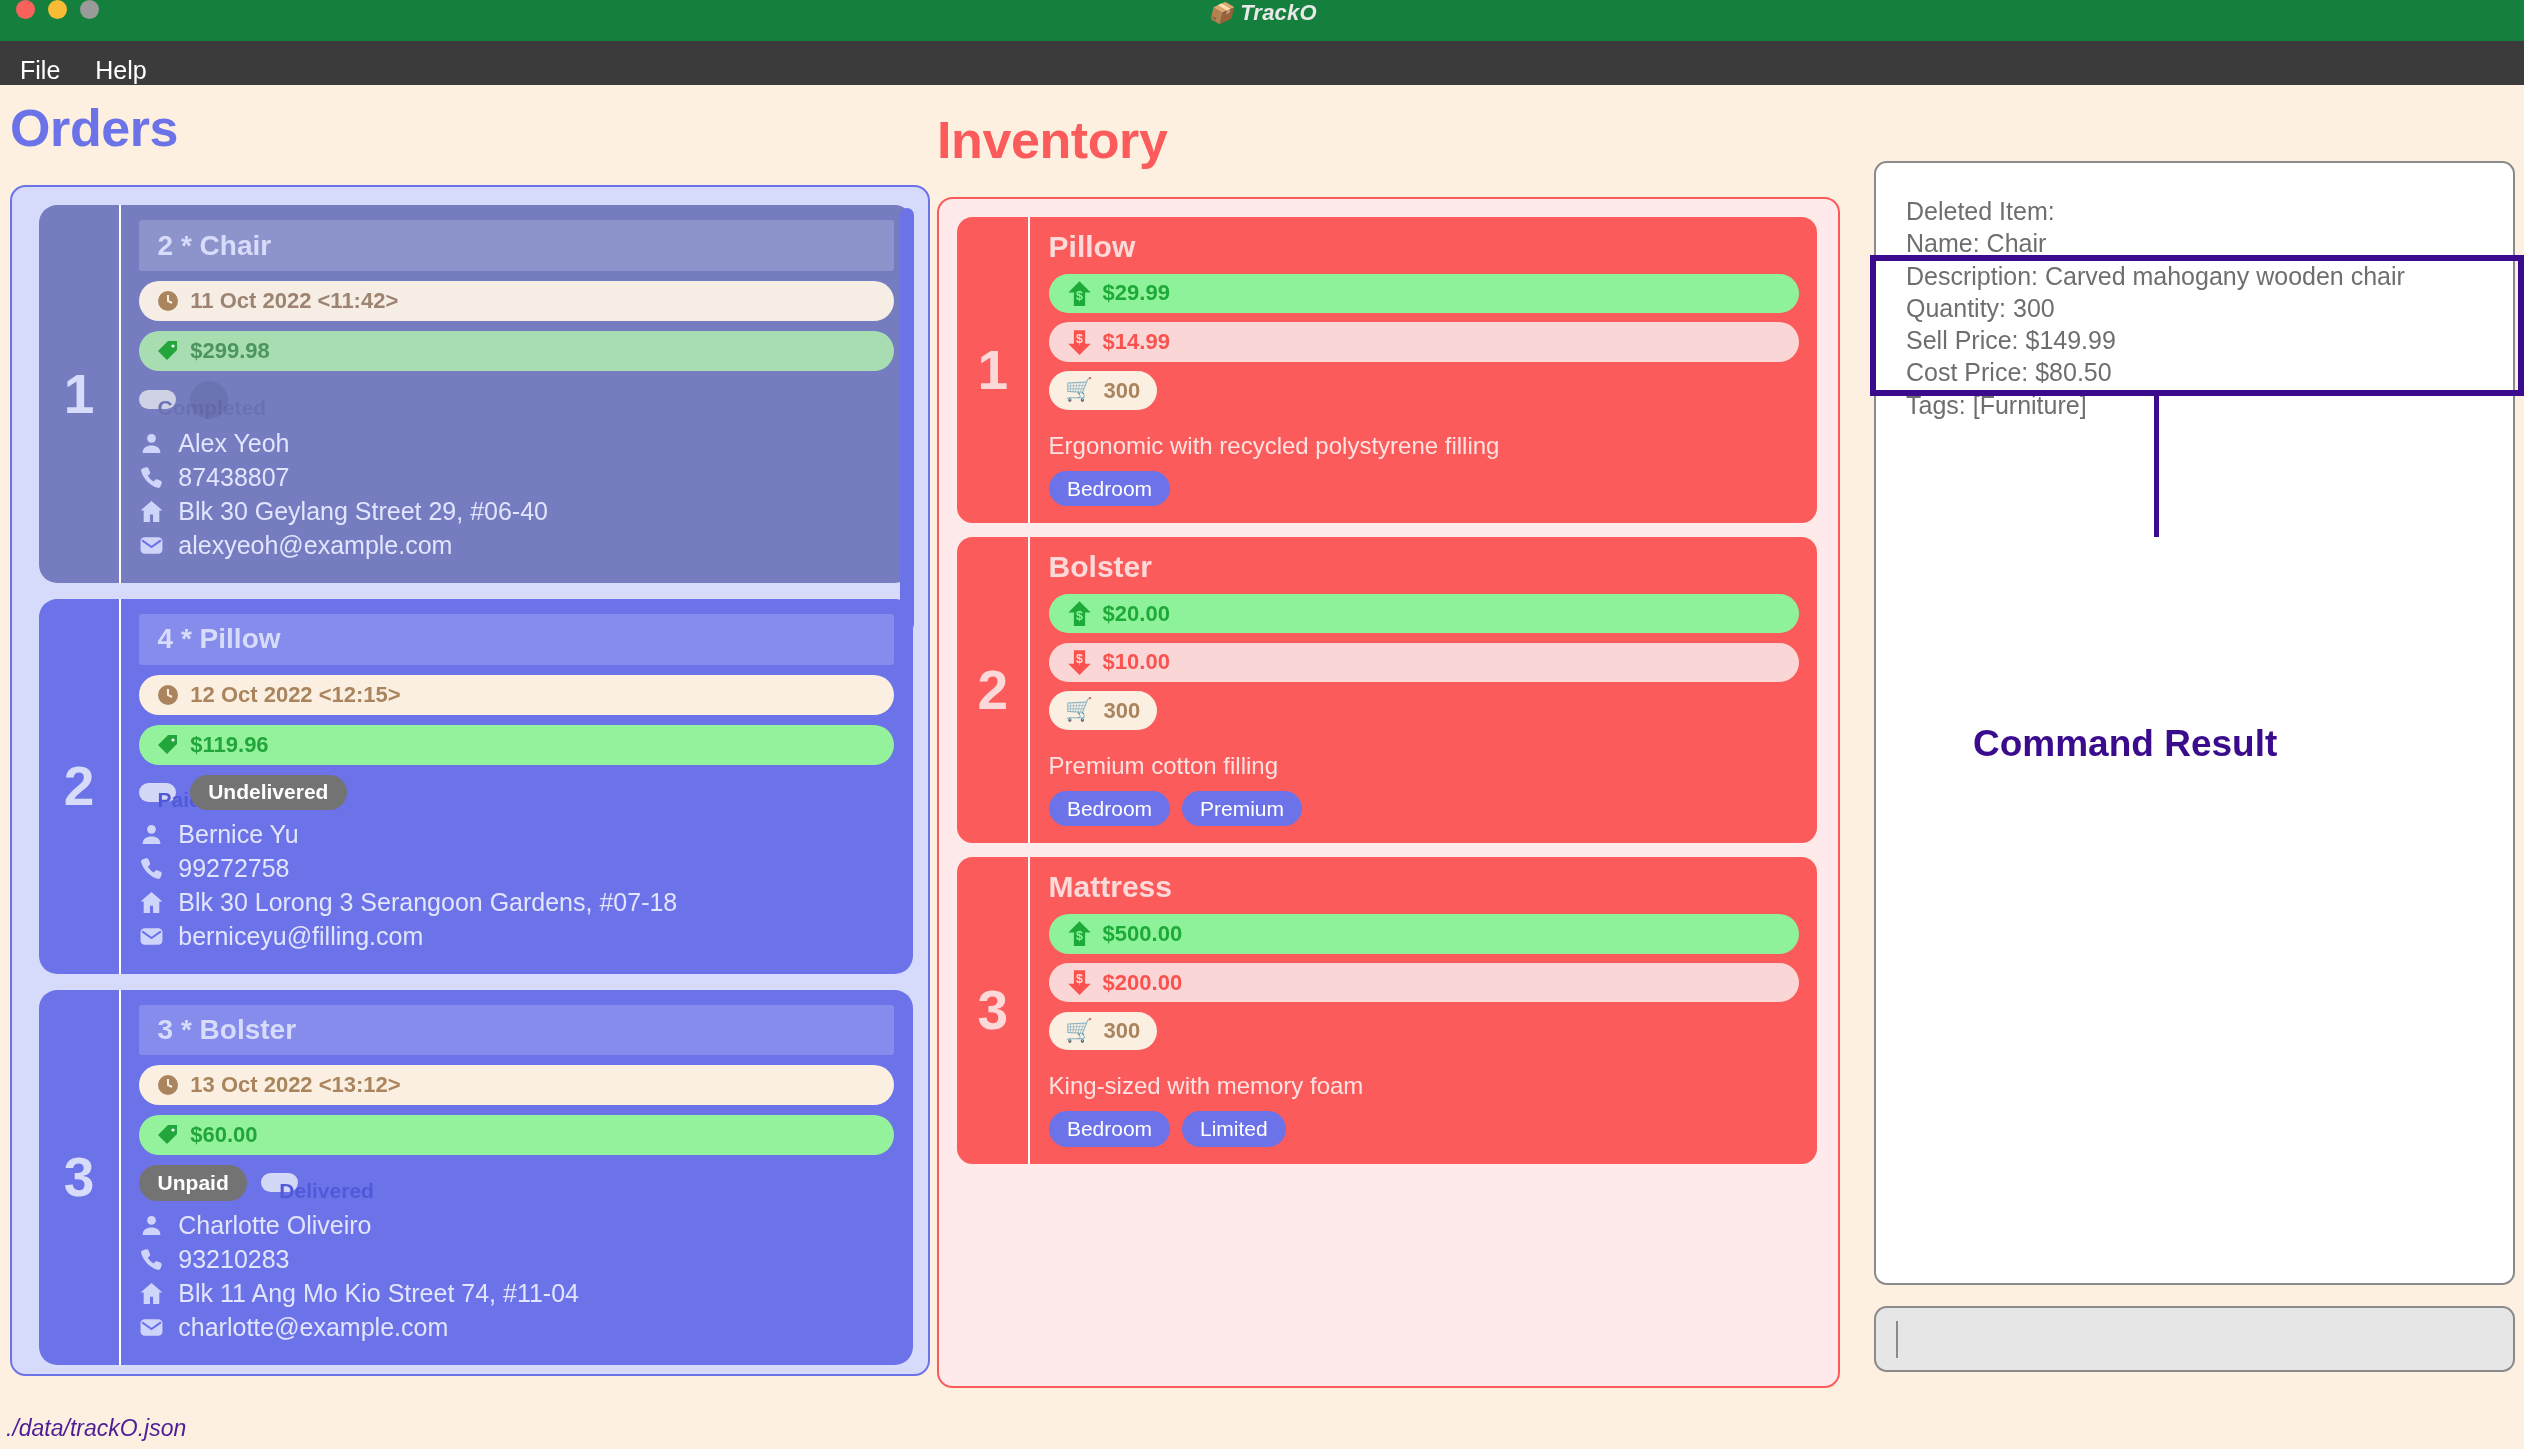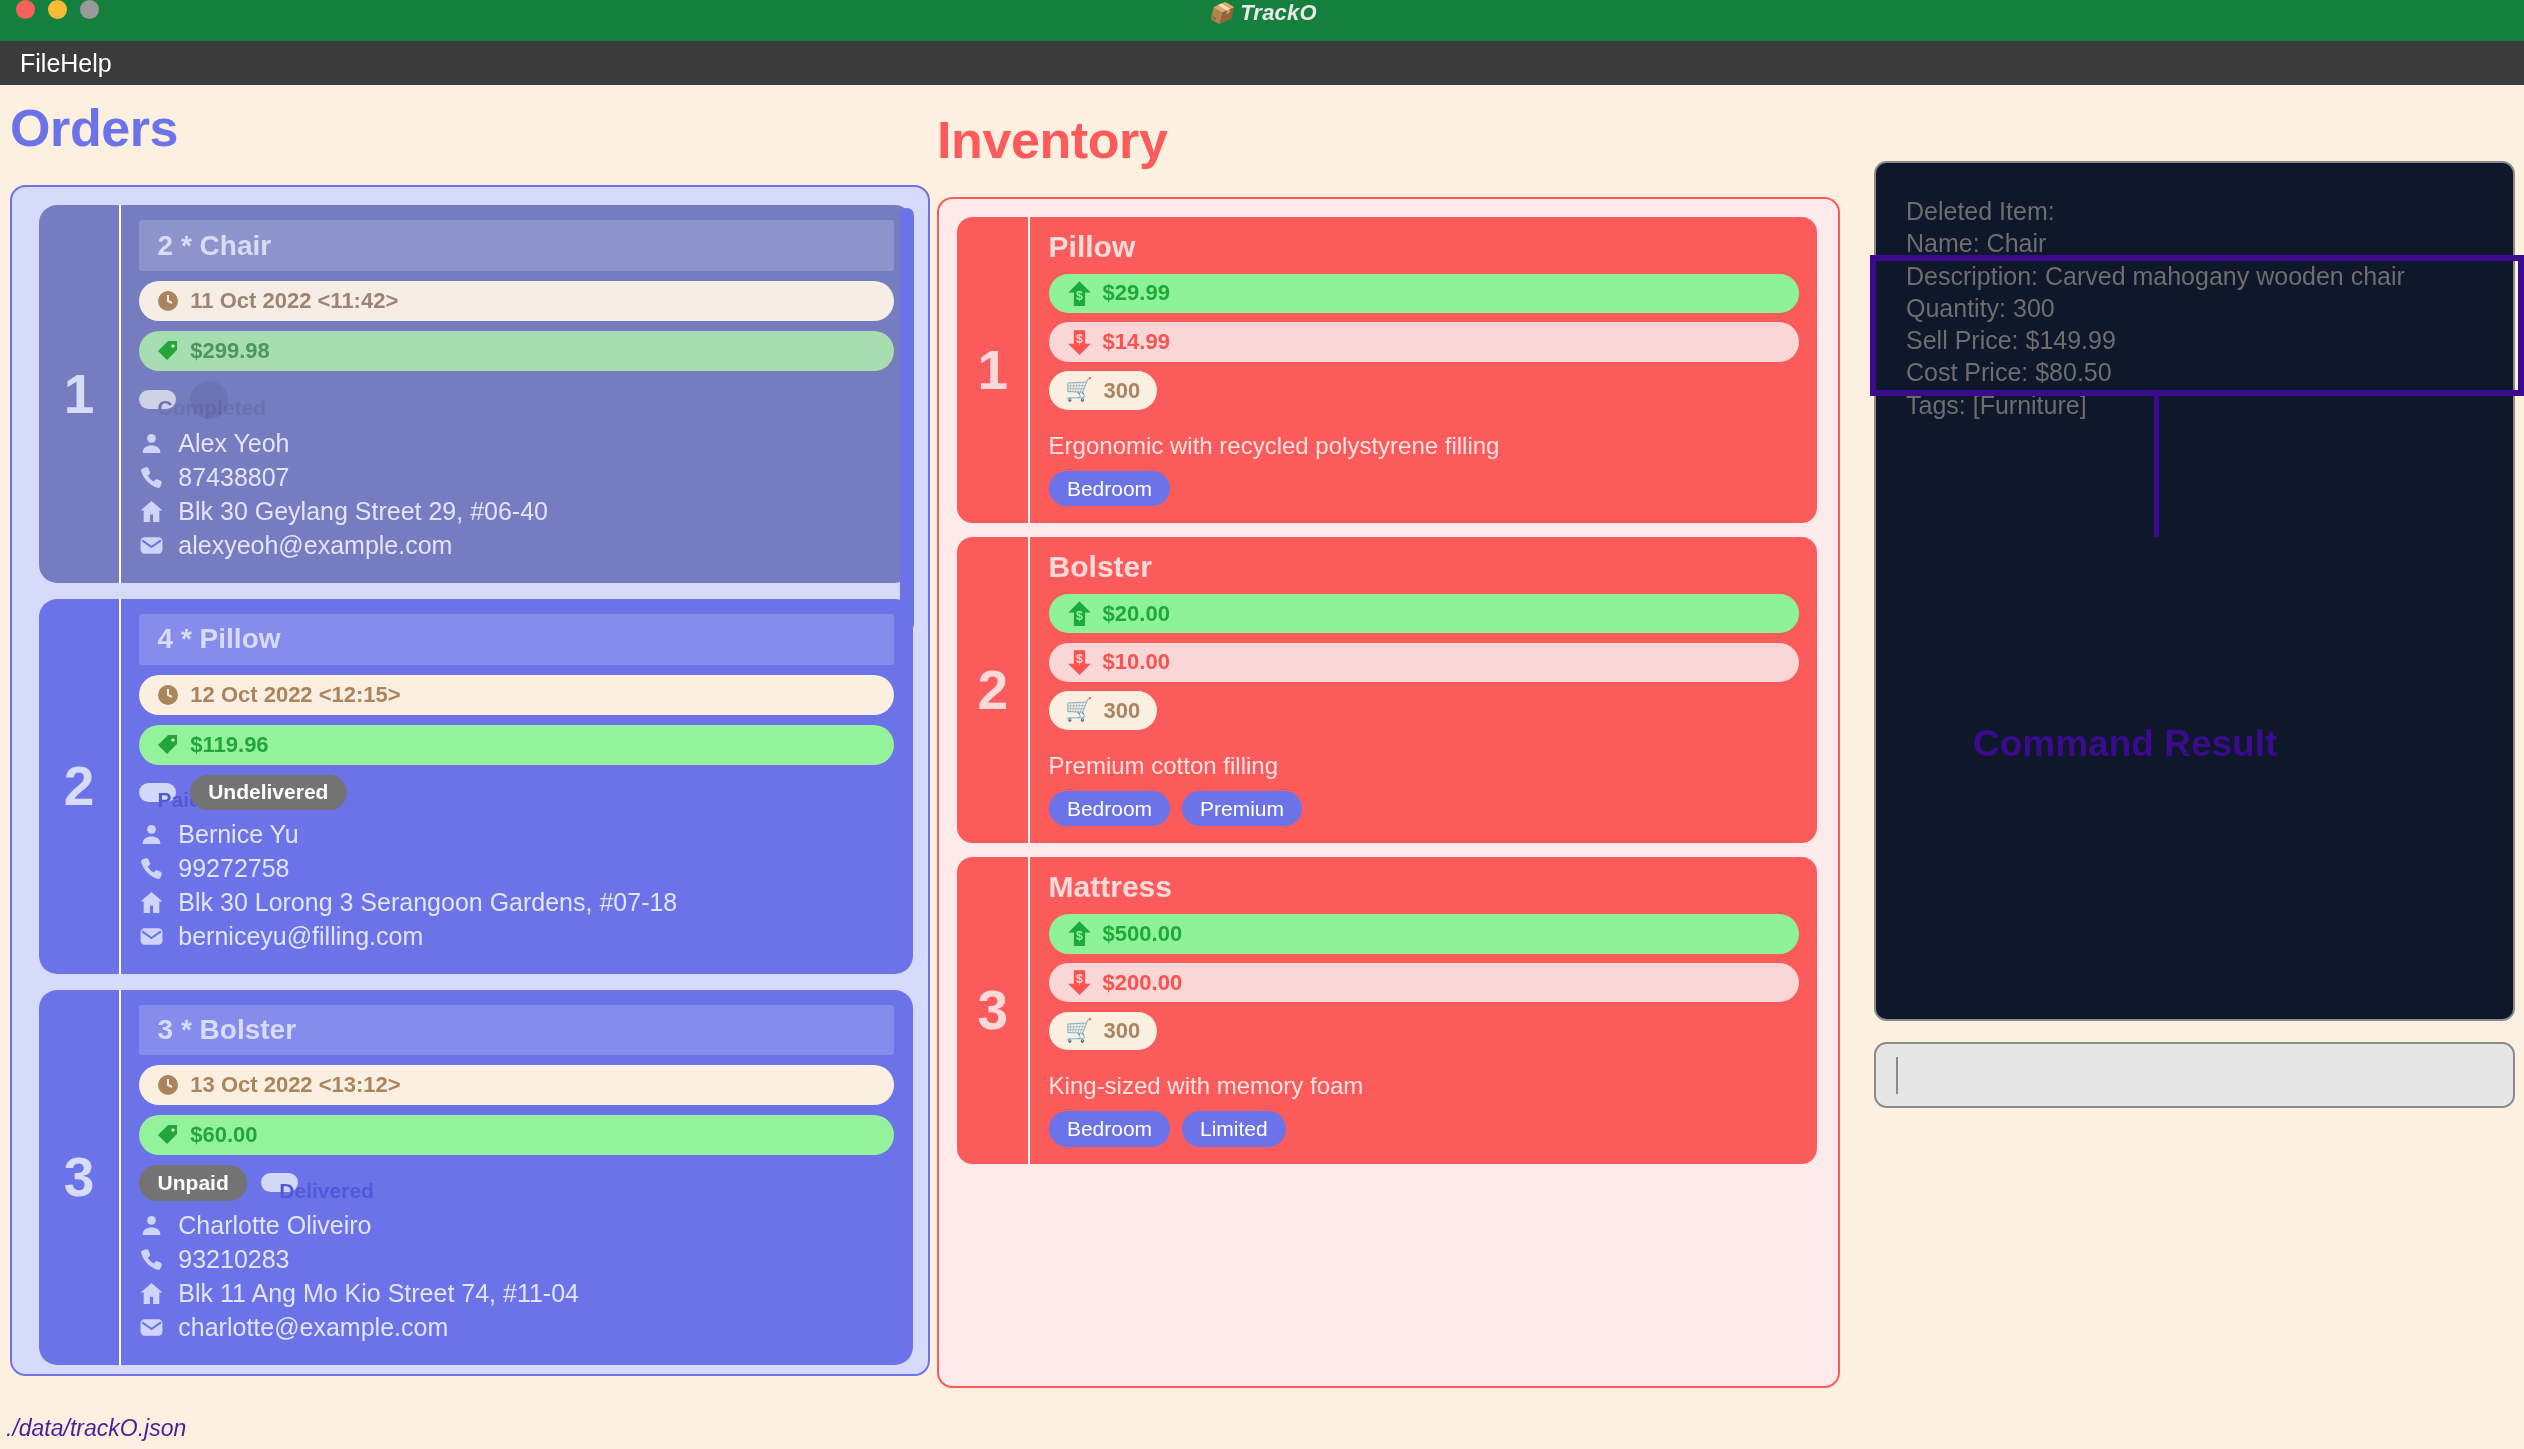--- a/index.html
+++ b/index.html
@@ -23,22 +23,22 @@
   .light.grey { background: #9A9A9A; }
   .win-title {
     position: absolute; left: 0; right: 0; text-align: center;
     color: #E9E9E9; font-size: 22px; font-weight: bold;
     letter-spacing: 0.2px;
   }
   .win-title .boxglyph { font-size: 20.4px; margin-right: 6.3px; }
 
   .menubar {
     position: absolute; top: 41px; left: 0; width: 2525px; height: 44px;
-    background: #3B3B3B; display: flex; align-items: center;
-    padding-left: 20px; 
+    background: #3B3B3B; display: flex; align-items: flex-end;
+    padding-left: 20px; gap: 35px;
   }
   .menu-item { color: #FFFFFF; font-size: 25px; }
 
   
   .page {
     position: absolute; top: 85px; left: 0;
     width: 2525px; height: 1365px; background: #FDF0E1;
   }
 
   .col-title {
@@ -169,22 +169,22 @@
     border-radius: 28px; padding: 5.6px 18.3px; font-size: 21px;
   }
 
   .arrow-ic { width: 27px; height: 27px; flex: 0 0 27px; }
   .arrow-ic svg { width: 100%; height: 100%; display: block; }
   .cart-ic { font-size: 22.5px; line-height: 1; }
 
   
   .res-col { position: absolute; left: 1874px; top: 76px; width: 641px; }
   .result-box {
-    width: 641px; height: 860px;
-    background: #0f172a;
+    width: 641px; height: 1124px;
+    background: #ffffff;
     border: 2.1px solid #8A8A8A;
     border-radius: 12.7px;
     padding: 32px 30px;
     position: relative;
   }
   .result-line {
     color: #6E6E6E; font-size: 25px; line-height: 1.29;
     white-space: nowrap;
   }
   .cmd-input {

